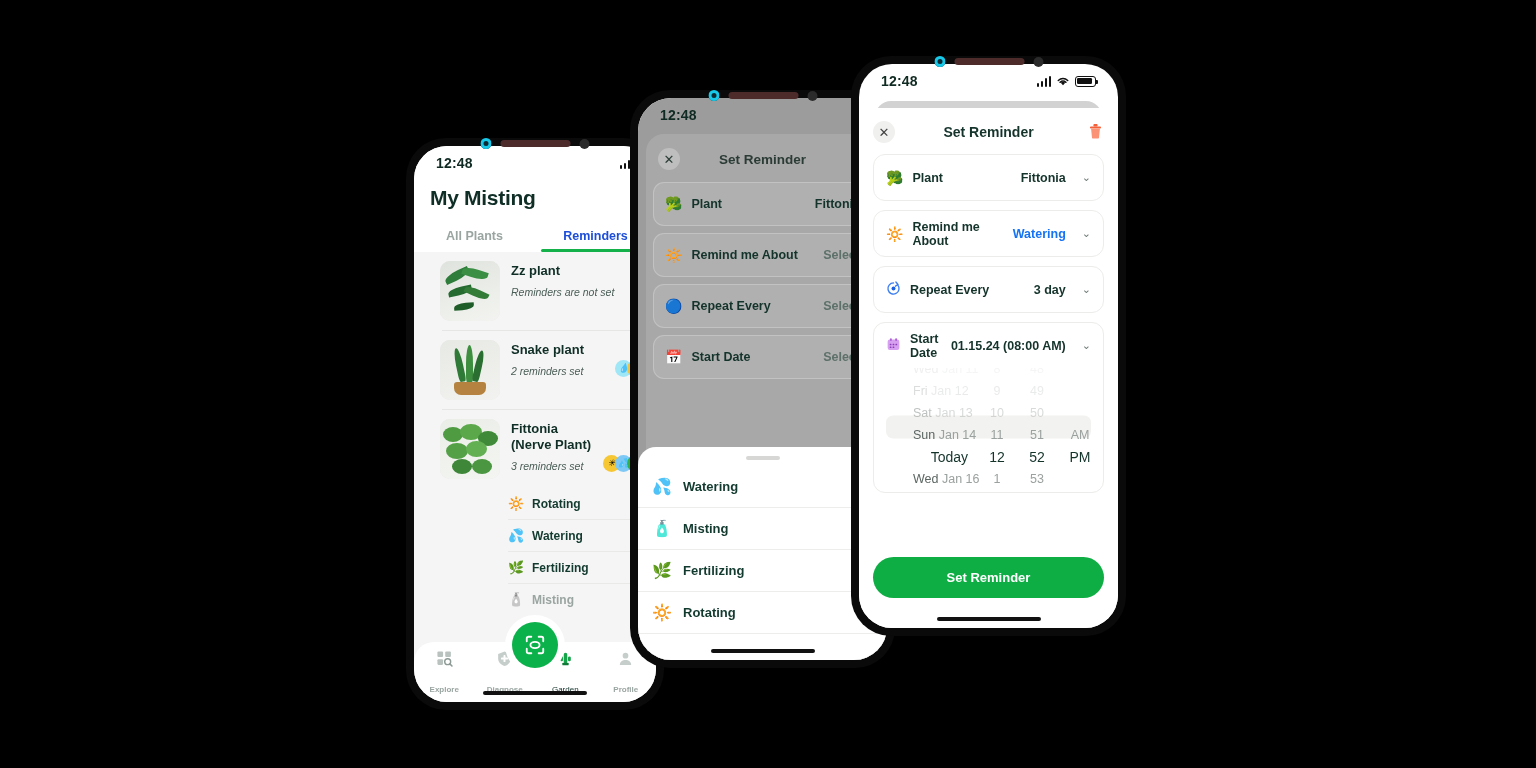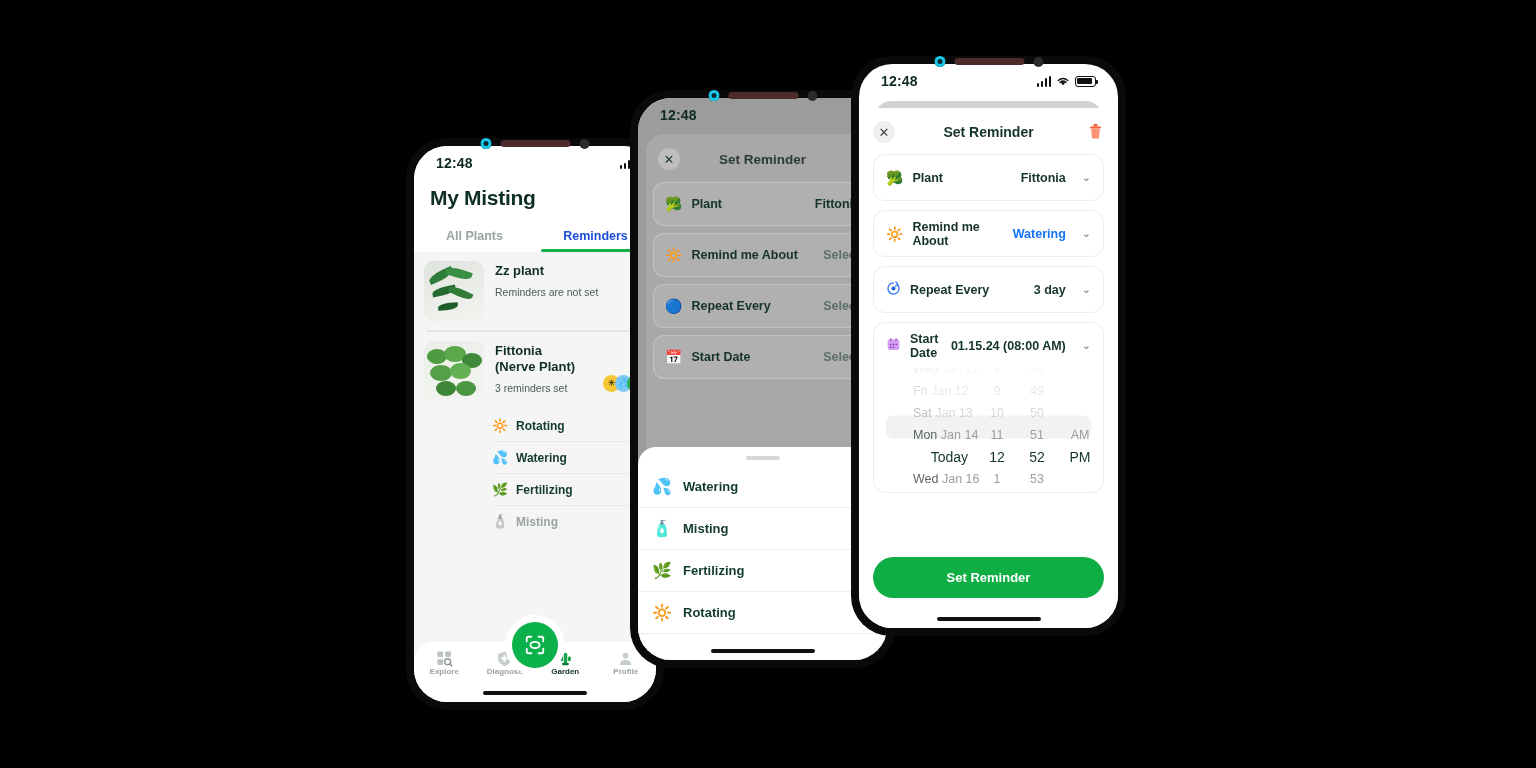--- a/index.html
+++ b/index.html
@@ -50,46 +50,46 @@
   #phone1 .screen { background: #f5f5f5; }
   .p1-head { background: #fff; padding: 40px 0 0 0; }
   .p1-title { font-size: 21px; font-weight: 700; color: #0f2e26;
               padding: 0 16px 14px; letter-spacing: -.3px; }
   .p1-tabs { display: flex; background: #fff; }
   .p1-tab { flex: 1; text-align: center; font-size: 12.5px; padding: 5px 0 9px;
             color: #9aa5a1; font-weight: 600; position: relative; }
   .p1-tab.active { color: #1d4ed8; font-weight: 700; }
   .p1-tab.active::after { content:""; position:absolute; left:6px; right:6px; bottom:0;
                           height:3px; background:#14b14a; border-radius:2px; }
-  .p1-list { background: #f5f5f5; }
+  .p1-list { background: #f5f5f5; margin-left: 16px; }
   .p1-row { display: flex; gap: 11px; padding: 9px 12px 9px 10px; align-items: flex-start; }
   .thumb { width: 60px; height: 60px; border-radius: 10px; flex: 0 0 60px;
            overflow: hidden; background: #e8e8e6; }
   .p1-rowtext { flex: 1; min-width: 0; padding-top: 2px; }
   .p1-name { font-size: 13px; font-weight: 700; color: #0f2e26; line-height: 1.22; }
   .p1-sub { font-size: 10.5px; color: #4a5d56; margin-top: 7px; }
-  .p1-subwrap { display: flex; align-items: flex-start; justify-content: space-between; }
+  .p1-subwrap { display: flex; align-items: flex-end; justify-content: space-between; font-style: italic; }
   .chips { display: flex; }
   .chip { width: 17px; height: 17px; border-radius: 50%; margin-left: -5px;
           display: flex; align-items: center; justify-content: center; font-size: 9px; }
   .divider { height: 1px; background: #e6e6e4; margin: 0 12px; }
   .p1-sublist { padding-left: 78px; }
   .p1-subrow { display: flex; align-items: center; gap: 9px; padding: 8px 0;
                border-bottom: 1px solid #e9e9e7; font-size: 12px;
                font-weight: 600; color: #123a2f; }
   .p1-subrow:last-child { border-bottom: none; }
   .p1-subrow.muted { color: #9aa5a1; }
   .p1-subrow .ic { font-size: 13px; width: 15px; text-align: center; }
 
   .tabbar { position: absolute; left: 0; right: 0; bottom: 0; height: 60px;
             background: #fff; display: flex; align-items: flex-start;
             padding-top: 8px; border-radius: 20px 20px 0 0; z-index: 20; }
-  .tabitem { flex: 1; display: flex; flex-direction: column; align-items: center; gap: 0; }
+  .tabitem { flex: 1; display: flex; flex-direction: column; align-items: center; gap: 18px; }
   .tabitem .lbl { font-size: 8px; color: #9aa5a1; font-weight: 600; }
-  .tabitem.active .lbl { color: #0f2e26; font-weight: 700; }
+  .tabitem.active .lbl { color: #0f2e26; font-weight: 400; }
   .scanbtn { position: absolute; left: 50%; top: -20px; transform: translateX(-50%);
              width: 46px; height: 46px; border-radius: 50%; background: #0bb14a;
              display: flex; align-items: center; justify-content: center;
              box-shadow: 0 0 0 7px #fff; }
 
   
   #phone2 { left: 630px; top: 90px; width: 265px; height: 578px; z-index: 20; }
   #phone2 .screen { background: #fff; }
   .p2-dim { position: absolute; inset: 0; background: #9c9c9c; }
   .p2-card { position: absolute; top: 36px; left: 8px; right: 8px; bottom: 0;
@@ -211,20 +211,40 @@
           </div>
           <div class="p1-rowtext">
             <div class="p1-name">Zz plant</div>
             <div class="p1-subwrap">
               <div class="p1-sub">Reminders are not set</div>
             </div>
           </div>
         </div>
         <div class="divider"></div>
 
+        <div class="p1-row">
+          <div class="thumb">
+            <div class="art snake">
+              <div class="leaf" style="width:7px;height:34px;left:16px;top:8px;border-radius:50% 50% 20% 20%;transform:rotate(-12deg);background:#2f7a36"></div>
+              <div class="leaf" style="width:7px;height:38px;left:26px;top:5px;border-radius:50% 50% 20% 20%;background:#3d8f3f"></div>
+              <div class="leaf" style="width:7px;height:32px;left:35px;top:10px;border-radius:50% 50% 20% 20%;transform:rotate(13deg);background:#2a6e31"></div>
+              <div style="position:absolute;left:14px;bottom:5px;width:32px;height:13px;background:#b5833f;border-radius:3px 3px 7px 7px"></div>
+            </div>
+          </div>
+          <div class="p1-rowtext">
+            <div class="p1-name">Snake plant</div>
+            <div class="p1-subwrap">
+              <div class="p1-sub">2 reminders set</div>
+              <div class="chips">
+                <div class="chip" style="background:#9fe6f7">💧</div>
+                <div class="chip" style="background:#f2c33c"></div>
+              </div>
+            </div>
+          </div>
+        </div>
         <div class="divider"></div>
 
         <div class="p1-row">
           <div class="thumb">
             <div class="art fit">
               <div class="leaf" style="width:20px;height:15px;left:3px;top:8px;border-radius:50%;background:#4e9b42"></div>
               <div class="leaf" style="width:22px;height:16px;left:20px;top:5px;border-radius:50%;background:#5aa84a"></div>
               <div class="leaf" style="width:20px;height:15px;left:38px;top:12px;border-radius:50%;background:#3f8a38"></div>
               <div class="leaf" style="width:22px;height:16px;left:6px;top:24px;border-radius:50%;background:#54a046"></div>
               <div class="leaf" style="width:21px;height:16px;left:26px;top:22px;border-radius:50%;background:#62b052"></div>
@@ -502,21 +522,21 @@
               </div>
 
               <div class="pk f1">
                 <span class="c-day"><span class="wd">Sat</span> <span>Jan 13</span></span>
                 <span class="c-hr">10</span>
                 <span class="c-min">50</span>
                 <span class="c-mer"></span>
               </div>
 
               <div class="pk near">
-                <span class="c-day"><span class="wd">Mon</span> <span>Jan 14</span></span>
+                <span class="c-day"><span class="wd">Sun</span> <span>Jan 14</span></span>
                 <span class="c-hr">11</span>
                 <span class="c-min">51</span>
                 <span class="c-mer">AM</span>
               </div>
 
               <div class="pk sel">
                 <span class="c-day"><span class="wd"></span><span>Today</span></span>
                 <span class="c-hr">12</span>
                 <span class="c-min">52</span>
                 <span class="c-mer">PM</span>

